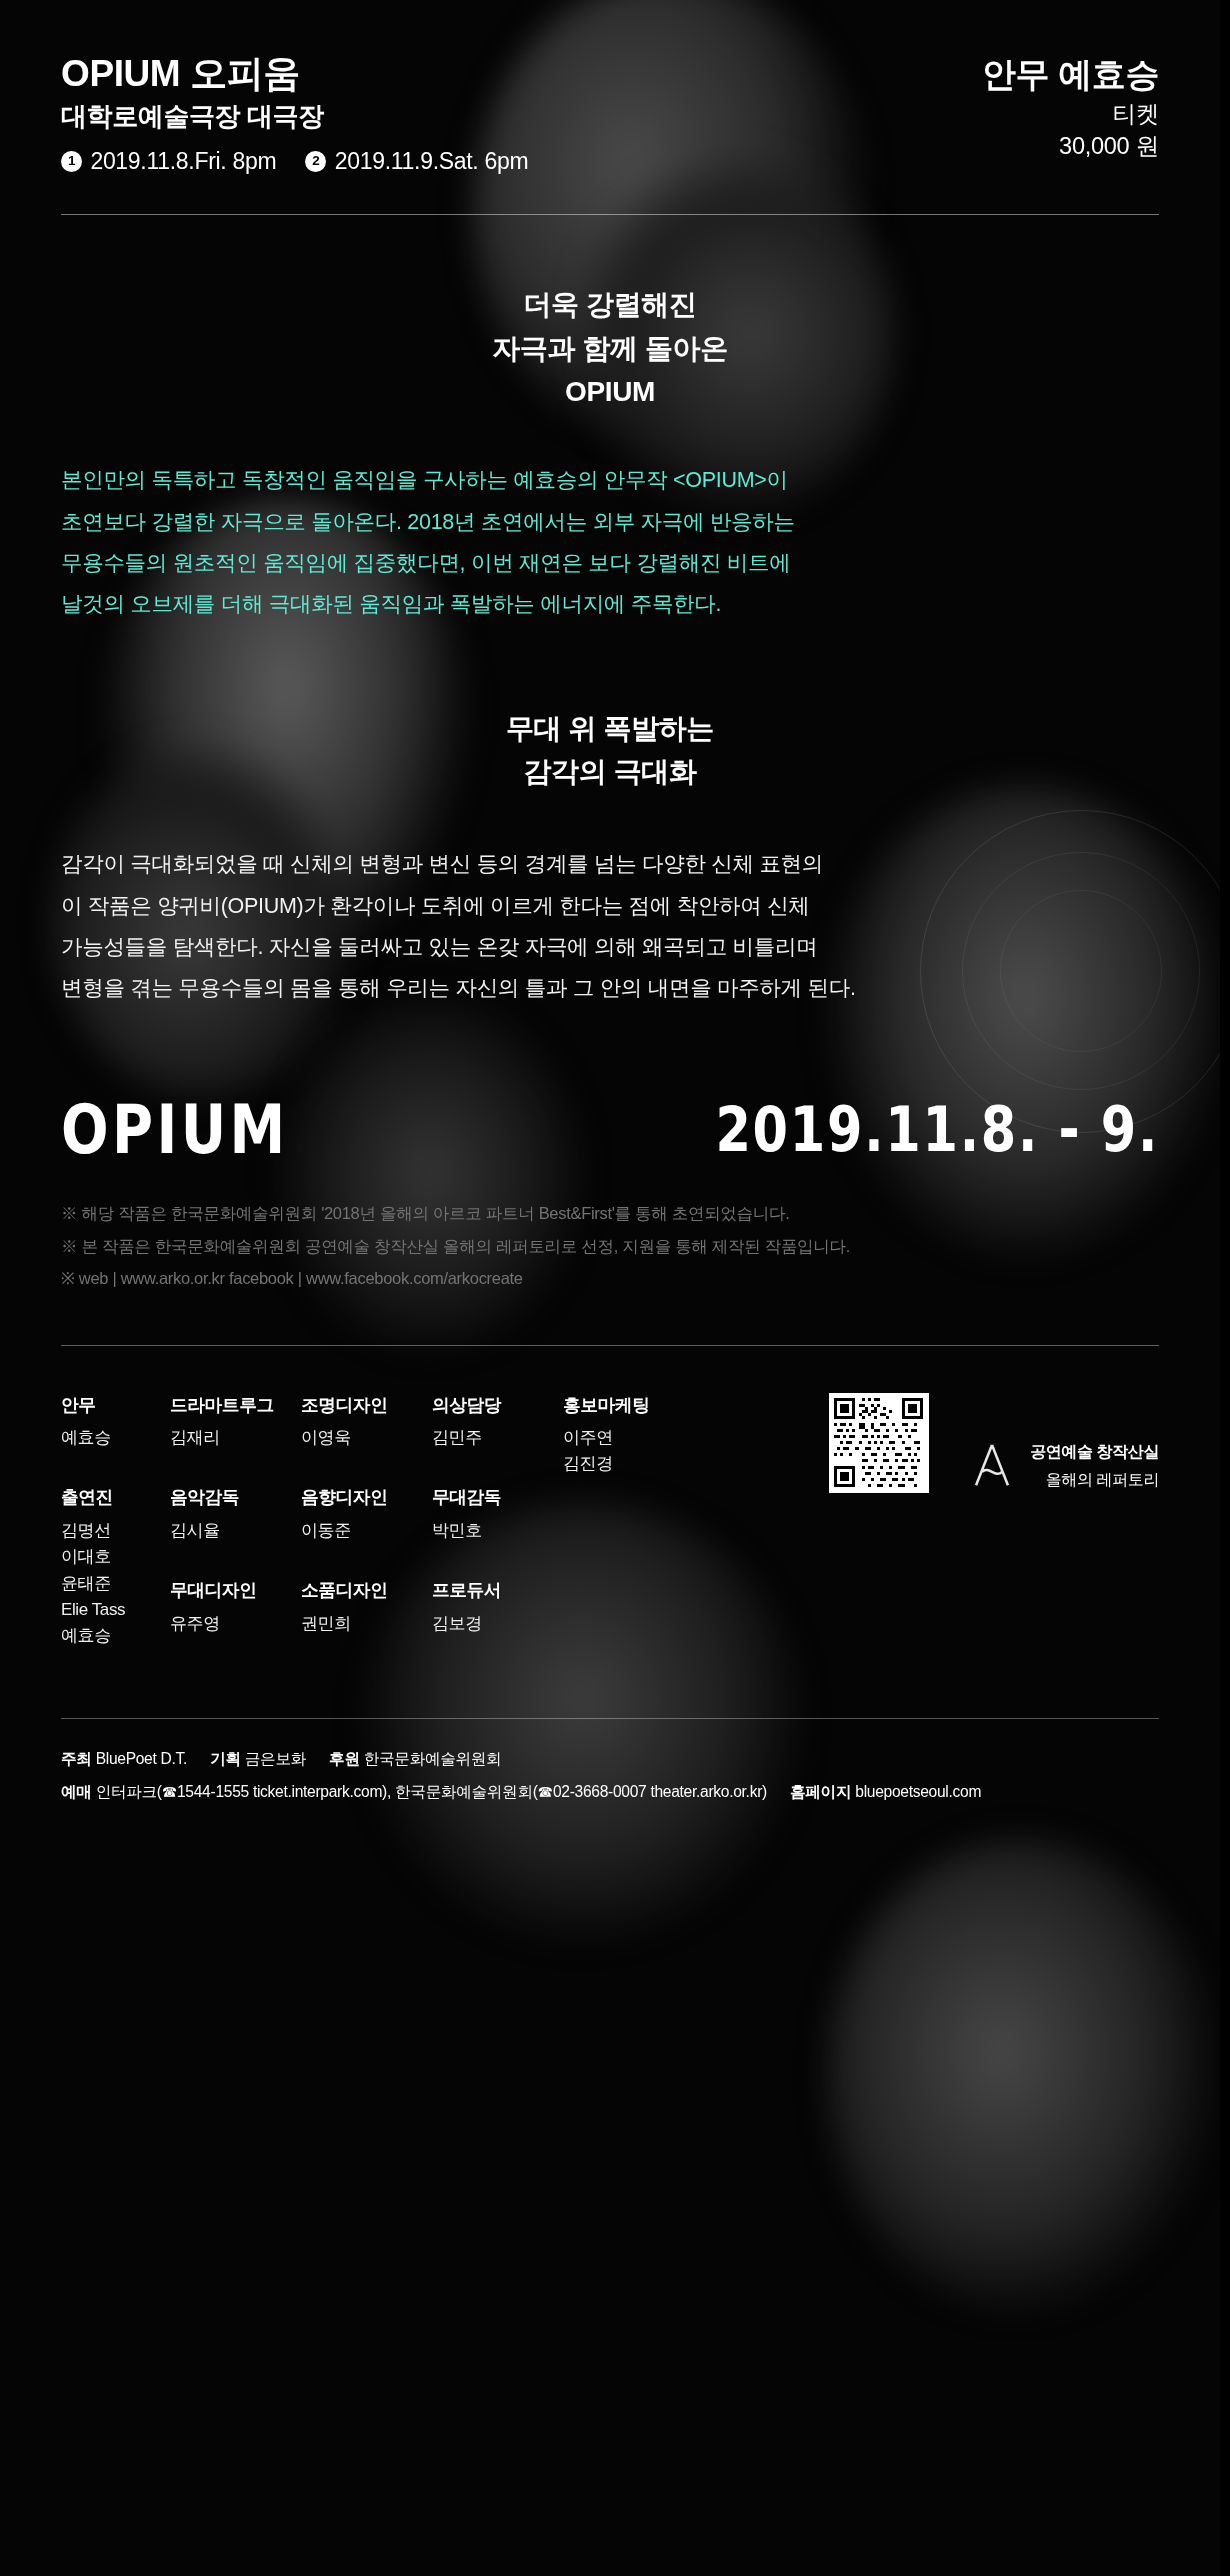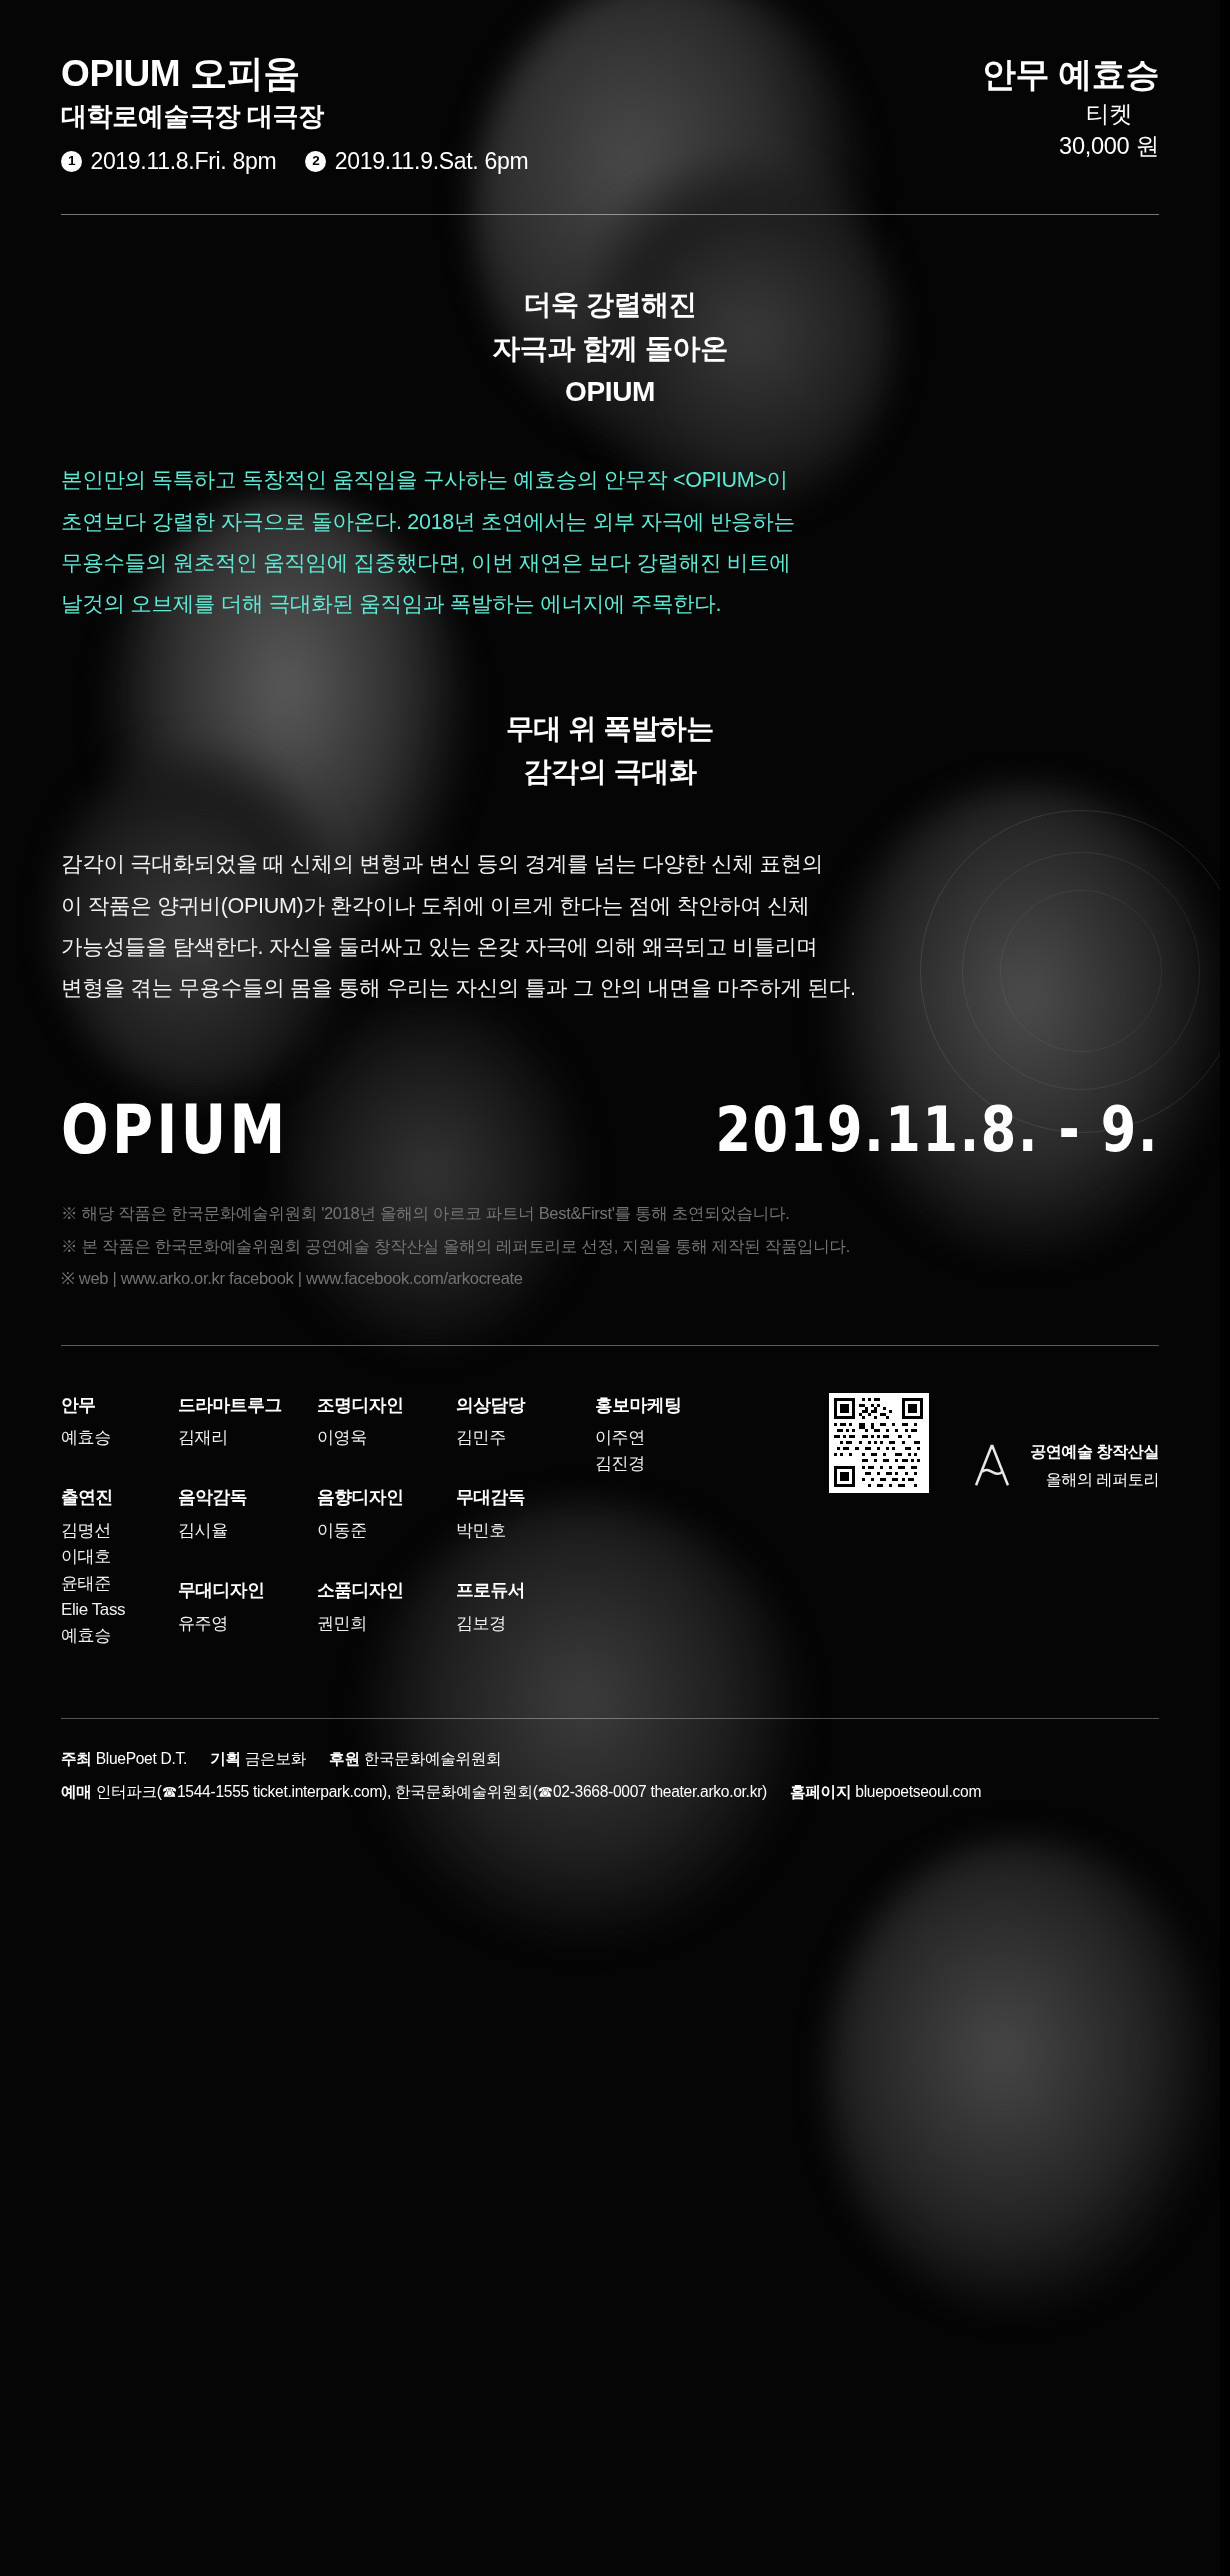--- a/index.html
+++ b/index.html
@@ -103,21 +103,21 @@
     width: 21px;
     height: 21px;
     border-radius: 50%;
     background: #fff;
     color: #000;
     font-size: 13.5px;
     font-weight: bold;
     line-height: 1;
   }
   .ticket-block {
-    text-align: center;
+    text-align: right;
     font-size: 23.6px;
     letter-spacing: -0.3px;
     line-height: 1.35;
     white-space: nowrap;
   }
   .hr {
     height: 0.8px;
     background: rgba(255,255,255,0.45);
     margin: 39px 0 0 0;
   }
@@ -189,21 +189,21 @@
 
   
   .credits {
     margin-top: 47px;
     display: flex;
     align-items: flex-start;
     justify-content: space-between;
   }
   .credit-cols {
     display: flex;
-    gap: 12px;
+    gap: 4px;
     justify-content: space-between;
   }
   .credit-col {
     width: 105px;
   }
   .credit-col.w-wide { width: 127px; }
   .credit-group { margin-bottom: 34px; }
   .credit-role {
     font-size: 17.7px;
     font-weight: bold;

